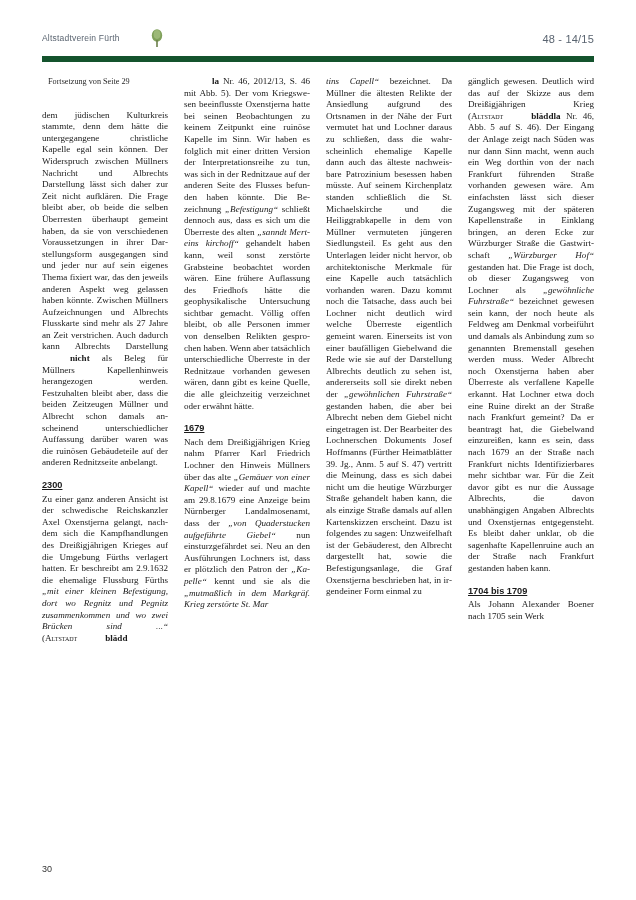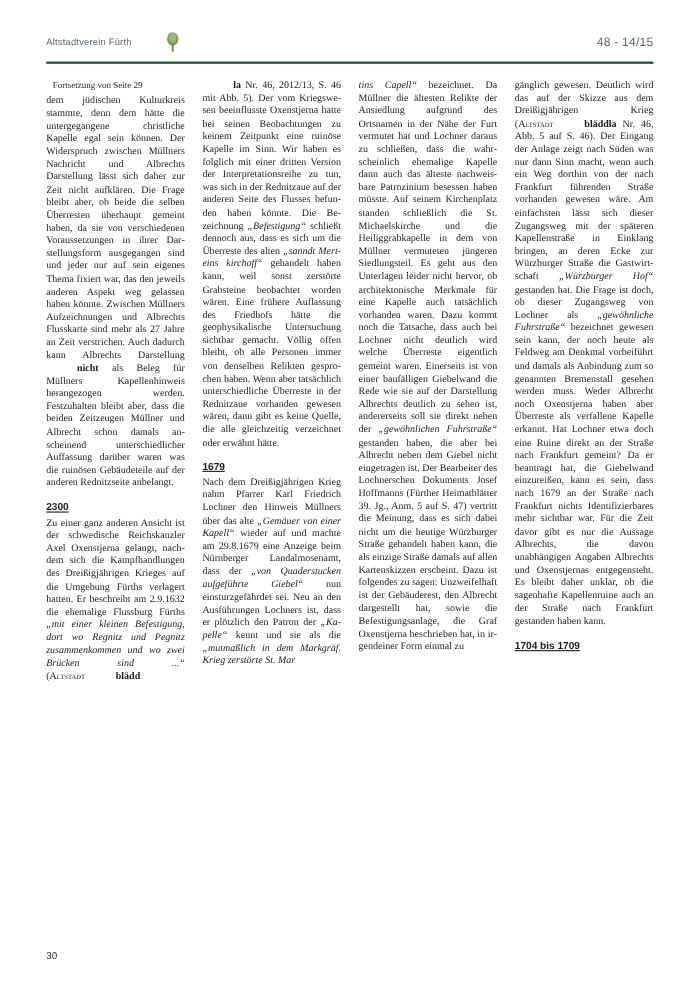--- a/index.html
+++ b/index.html
@@ -21,21 +21,21 @@
     width: 636px;
     height: 900px;
     box-sizing: border-box;
     padding: 30px 42px 0 42px;
   }
 
   
   .header {
     position: relative;
     height: 26px;
-    border-bottom: 2px solid #14532d;
+    border-bottom: 6px solid #14532d;
     display: flex;
     align-items: flex-start;
     justify-content: space-between;
   }
   .header-left {
     font-family: "Liberation Sans", sans-serif;
     font-size: 8.5px;
     color: #5a6470;
     letter-spacing: 0.2px;
     padding-top: 3px;
@@ -71,21 +71,21 @@
     hyphens: auto;
   }
   .col p {
     margin: 0;
   }
   .continued {
     font-family: "Liberation Serif", serif;
     font-size: 8.2px;
     font-style: normal;
     color: #2a2a2a;
-    margin-bottom: 2px;
+    margin-bottom: 22px;
     text-align: left;
     padding-left: 6px;
   }
   .sec-head {
     font-family: "Liberation Sans", sans-serif;
     font-weight: bold;
     font-size: 9.2px;
     margin-top: 11px;
     margin-bottom: 2px;
     text-align: left;
@@ -138,18 +138,19 @@
       <p>Nach dem Dreißigjährigen Krieg nahm Pfarrer Karl Friedrich Lochner den Hin­weis Müllners über das alte <i>„Gemäuer von einer Kapell“</i> wieder auf und machte am 29.8.1679 eine Anzeige beim Nürnberger Landalmosen­amt, dass der <i>„von Quader­stucken aufgeführte Giebel“</i> nun einsturzgefährdet sei. Neu an den Ausführungen Lochners ist, dass er plötz­lich den Patron der <i>„Ka­pelle“</i> kennt und sie als die <i>„mutmaßlich in dem Mark­gräf. Krieg zerstörte St. Mar­</i></p>
     </div>
 
     <div class="col">
       <p><i>tins Capell“</i> bezeichnet. Da Müllner die ältesten Re­likte der Ansiedlung auf­grund des Ortsnamen in der Nähe der Furt vermutet hat und Lochner daraus zu schließen, dass die wahr­scheinlich ehemalige Kapelle dann auch das älteste nachweis­bare Patrozinium bes­essen haben müsste. Auf sei­nem Kirchenplatz standen schließlich die St. Michaels­kirche und die Heiliggrab­kapelle in dem von Müll­ner vermuteten jüngeren Siedlungsteil. Es geht aus den Unterlagen leider nicht hervor, ob architektonische Merkmale für eine Kapelle auch tatsächlich vorhanden waren. Dazu kommt noch die Tatsache, dass auch bei Lochner nicht deutlich wird welche Überreste eigent­lich gemeint waren. Einer­seits ist von einer baufälli­gen Giebelwand die Rede wie sie auf der Darstellung Albrechts deutlich zu se­hen ist, andererseits soll sie direkt neben der <i>„gewöhnli­chen Fuhrstraße“</i> gestanden haben, die aber bei Albrecht neben dem Giebel nicht ein­getragen ist. Der Bearbei­ter des Lochnerschen Do­kuments Josef Hoffmanns (Fürther Heimatblätter 39. Jg., Anm. 5 auf S. 47) ver­tritt die Meinung, dass es sich dabei nicht um die heutige Würzburger Stra­ße gehandelt haben kann, die als einzige Straße da­mals auf allen Kartenskiz­zen erscheint. Dazu ist fol­gendes zu sagen: Unzwei­felhaft ist der Gebäuderest, den Albrecht dargestellt hat, sowie die Befestigungs­anlage, die Graf Oxenstjer­na beschrieben hat, in ir­gendeiner Form einmal zu­</p>
     </div>
 
     <div class="col">
       <p>gänglich gewesen. Deutlich wird das auf der Skizze aus dem Dreißigjährigen Krieg (<span class="sc">Altstadt</span><b>bläddla</b> Nr. 46, Abb. 5 auf S. 46). Der Ein­gang der Anlage zeigt nach Süden was nur dann Sinn macht, wenn auch ein Weg dorthin von der nach Frankfurt führenden Stra­ße vorhanden gewesen wäre. Am einfachsten lässt sich dieser Zugangsweg mit der späteren Kapellenstra­ße in Einklang bringen, an deren Ecke zur Würzbur­ger Straße die Gastwirt­schaft <i>„Würzburger Hof“</i> gestanden hat. Die Frage ist doch, ob dieser Zugangsweg von Lochner als <i>„gewöhnli­che Fuhrstraße“</i> bezeich­net gewesen sein kann, der noch heute als Feldweg am Denkmal vorbeiführt und damals als Anbindung zum so genannten Bremenstall gesehen werden muss. We­der Albrecht noch Oxenst­jerna haben aber Über­reste als verfallene Kapelle erkannt. Hat Lochner etwa doch eine Ruine direkt an der Straße nach Frankfurt gemeint? Da er beantragt hat, die Giebelwand einzu­reißen, kann es sein, dass nach 1679 an der Straße nach Frankfurt nichts Iden­tifizierbares mehr sicht­bar war. Für die Zeit da­vor gibt es nur die Aussa­ge Albrechts, die davon unabhängigen Angaben Al­brechts und Oxenstjernas entgegensteht. Es bleibt da­her unklar, ob die sagenhaf­te Kapellenruine auch an der Straße nach Frankfurt gestanden haben kann.</p>
       <div class="sec-head">1704 bis 1709</div>
+      <p>Als Johann Alexander Boe­ner nach 1705 sein Werk</p>
     </div>
 
   </div>
 
   <div class="folio">30</div>
 </div>
 
 </body></html>

